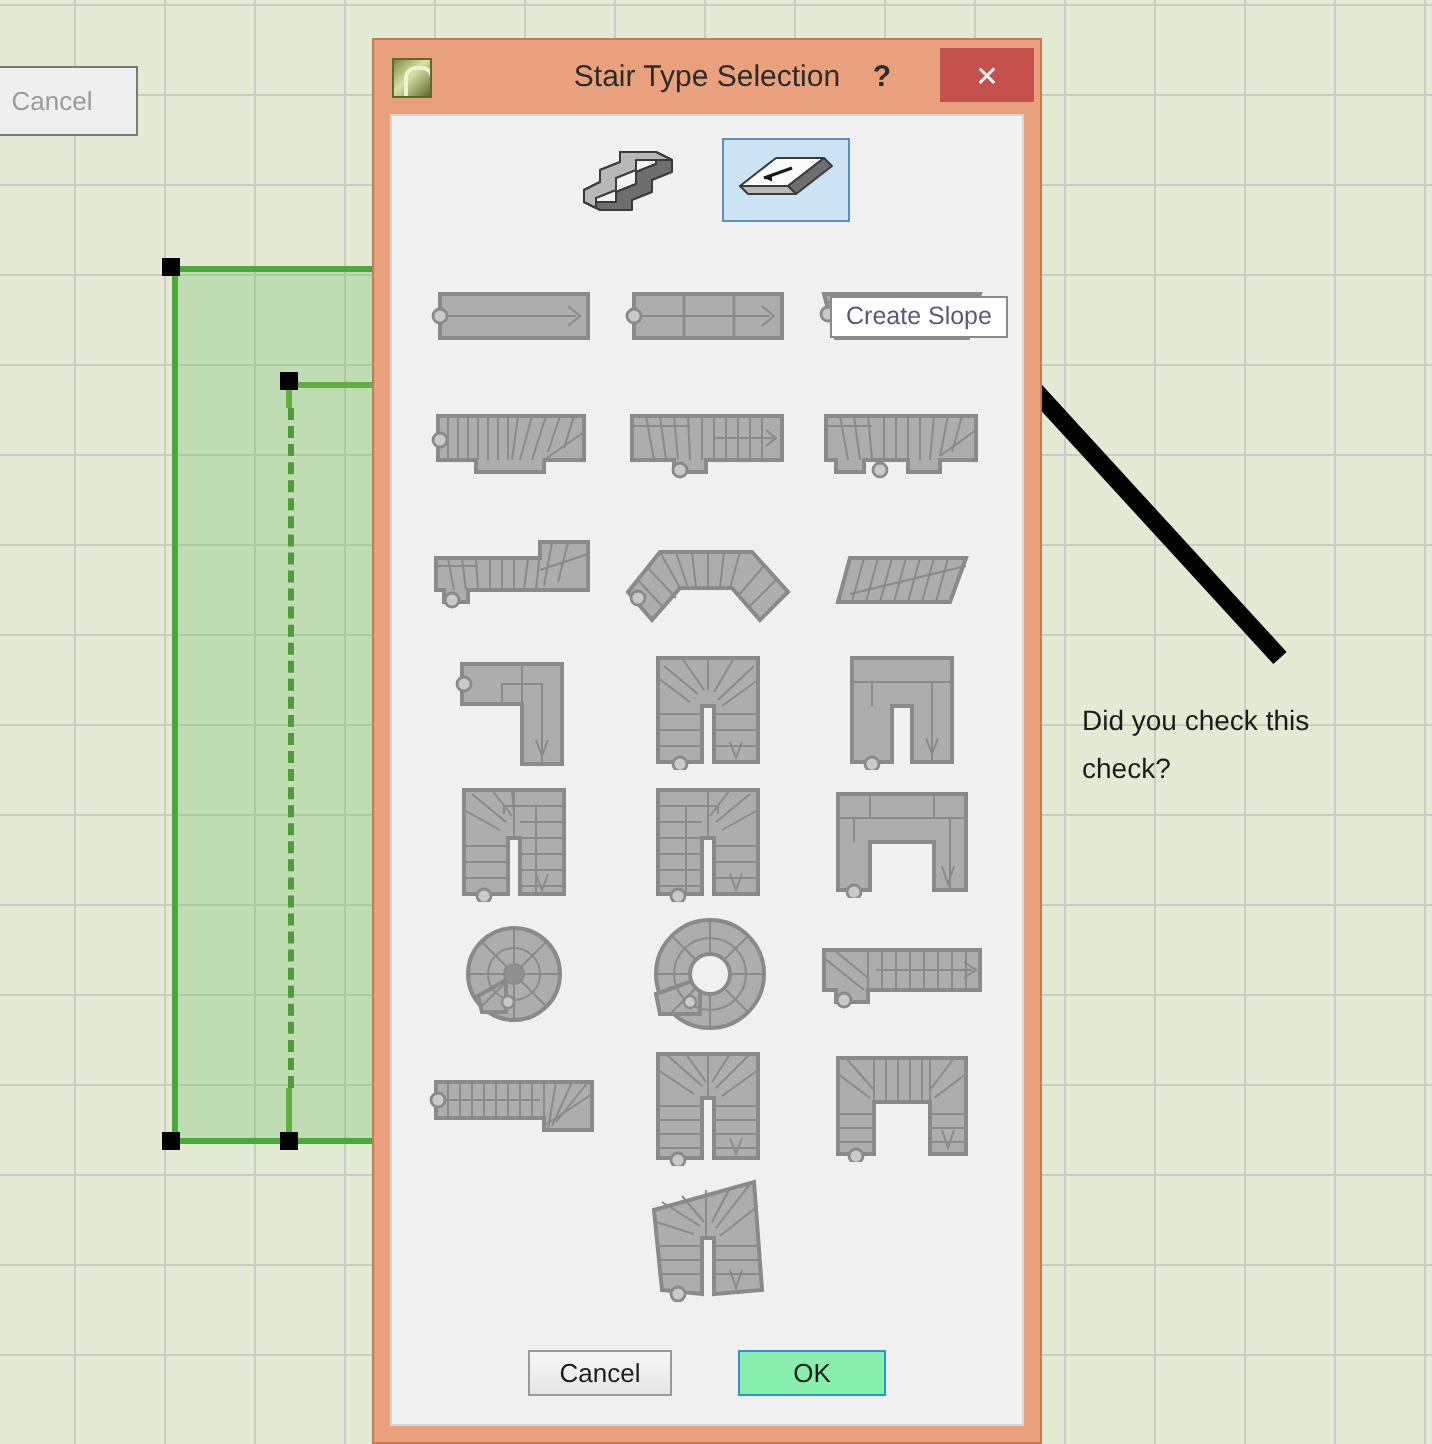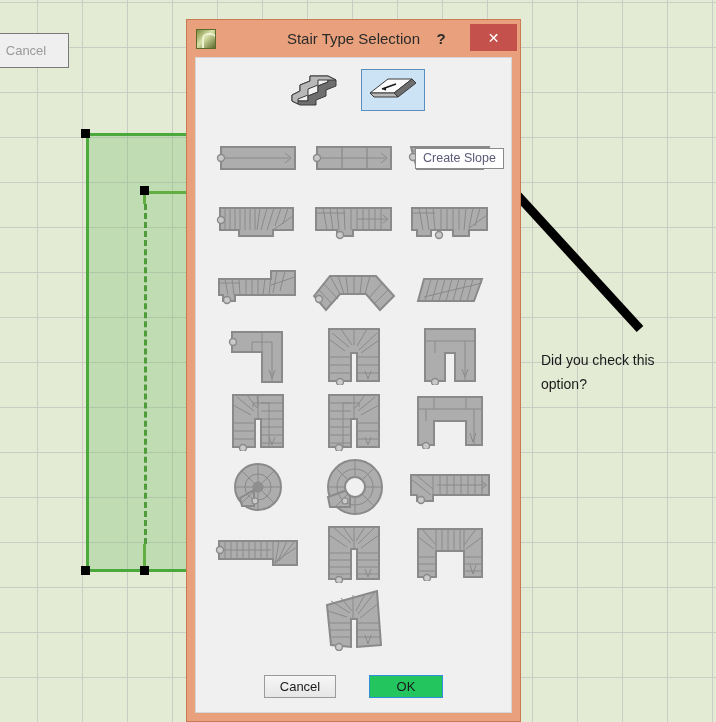--- a/index.html
+++ b/index.html
@@ -123,21 +123,21 @@
     background: #c4514c;
     display: flex; align-items: center; justify-content: center;
     color: #fff; font-size: 14px;
   }
   #dlg-body {
     flex: 1;
     margin: 0 8px 8px 8px;
     background: #f0f0f0;
     border: 1px solid #d6d6d6;
     position: relative;
-    display: flex; flex-direction: column; align-items: center;
+    display: flex; flex-direction: column;
   }
 
   
   #mode-bar {
     display: flex; justify-content: center; gap: 14px;
     padding-top: 11px;
   }
   .mode-btn {
     width: 64px; height: 42px;
     display: flex; align-items: center; justify-content: center;
@@ -182,21 +182,21 @@
     gap: 33px;
   }
   .dlg-btn {
     width: 72px; height: 23px;
     font-size: 13px; color: #1b1b1b;
     display: flex; align-items: center; justify-content: center;
     background: linear-gradient(#f6f6f6,#e6e6e6);
     border: 1px solid #9a9a9a;
   }
   .dlg-btn.default {
-    background: #22c55e;
+    background: #86efac;
     border: 1px solid #2f8fd8;
     width: 74px;
   }
 </style>
 </head>
 <body>
 
 <div id="canvas">
 
   <div id="bg-cancel-btn">
@@ -220,21 +220,21 @@
 
   <svg id="anno-arrow" width="260" height="270">
     <g stroke="#000" stroke-width="9" fill="#000" stroke-linecap="butt">
       <line x1="240" y1="249" x2="32" y2="22"></line>
       <polygon points="18,8 72,26 34,54" stroke-width="6" stroke-linejoin="miter"></polygon>
     </g>
   </svg>
 
   <div id="anno-text">
     <div>Did you check this</div>
-    <div>option?</div>
+    <div>check?</div>
   </div>
 </div>
 
 <div id="dialog">
 
   <div id="titlebar">
     <div id="app-icon"></div>
     <div id="dlg-title">Stair Type Selection</div>
     <div id="help-btn">?</div>
     <div id="close-btn">✕</div>

